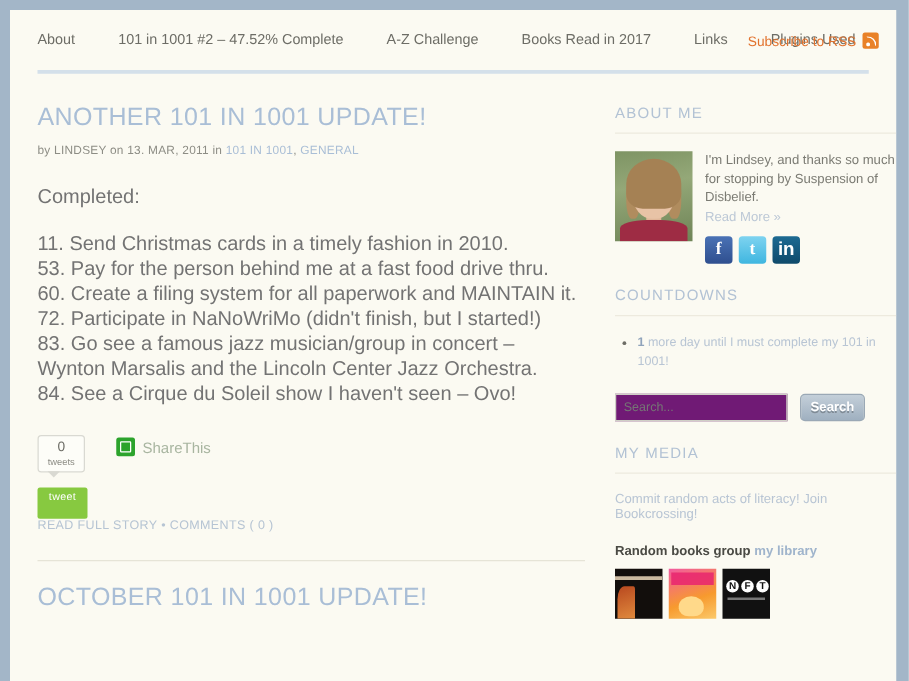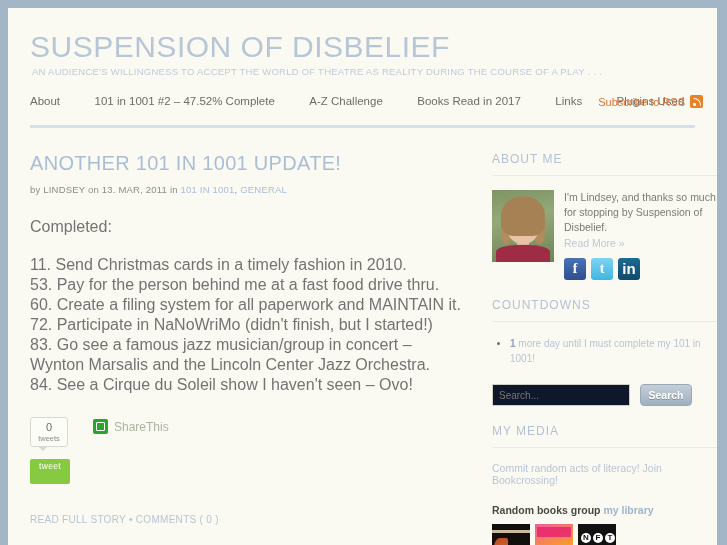--- a/index.html
+++ b/index.html
@@ -226,21 +226,21 @@
     width: 9px; height: 9px;
     border: 1.4px solid #fff;
     border-radius: 1px;
     box-sizing: border-box;
   }
   .st-label {
     font-size: 12px;
     color: #a8b5a0;
   }
   .post-footer {
-    margin-top: 30px;
+    margin-top: 0;
     font-size: 10px;
     color: #b6c4d3;
     letter-spacing: 0.3px;
   }
   .post-footer a { color: #b6c4d3; text-decoration: none; }
   
   .widget { margin-bottom: 18px; }
   .widget-title {
     font-size: 12px;
     color: #b2c2d4;
@@ -346,21 +346,21 @@
   .countdown-list b { color: #8fa3bb; }
   .search-row {
     margin-top: 18px;
     display: flex;
     align-items: center;
   }
   .search-input {
     width: 138px;
     height: 22px;
     border: 1px solid #cfcfc6;
-    background: #0f172a;
+    background: #701a75;
     font-size: 10px;
     color: #8d8d85;
     padding: 0 6px;
     box-sizing: border-box;
     font-family: "Liberation Sans", sans-serif;
   }
   .search-btn {
     margin-left: 10px;
     width: 52px;
     height: 22px;
@@ -459,24 +459,20 @@
     left: 4px; top: 23px;
     width: 30px; height: 2px;
     background: #777;
   }
 </style>
 </head>
 <body>
 
 <div id="page">
 
-  <div class="header">
-    <h1 class="site-title">SUSPENSION OF DISBELIEF</h1>
-    <div class="site-tagline">AN AUDIENCE'S WILLINGNESS TO ACCEPT THE WORLD OF THEATRE AS REALITY DURING THE COURSE OF A PLAY . . .</div>
-  </div>
 
   <div class="nav">
     <a class="nav-item" href="#">About</a>
     <a class="nav-item" href="#">101 in 1001 #2 – 47.52% Complete</a>
     <a class="nav-item" href="#">A-Z Challenge</a>
     <a class="nav-item" href="#">Books Read in 2017</a>
     <a class="nav-item" href="#">Links</a>
     <a class="nav-item" href="#">Plugins Used</a>
     
     <a class="rss" href="#"><span>Subscribe to RSS</span><span class="rss-icon"></span></a>

